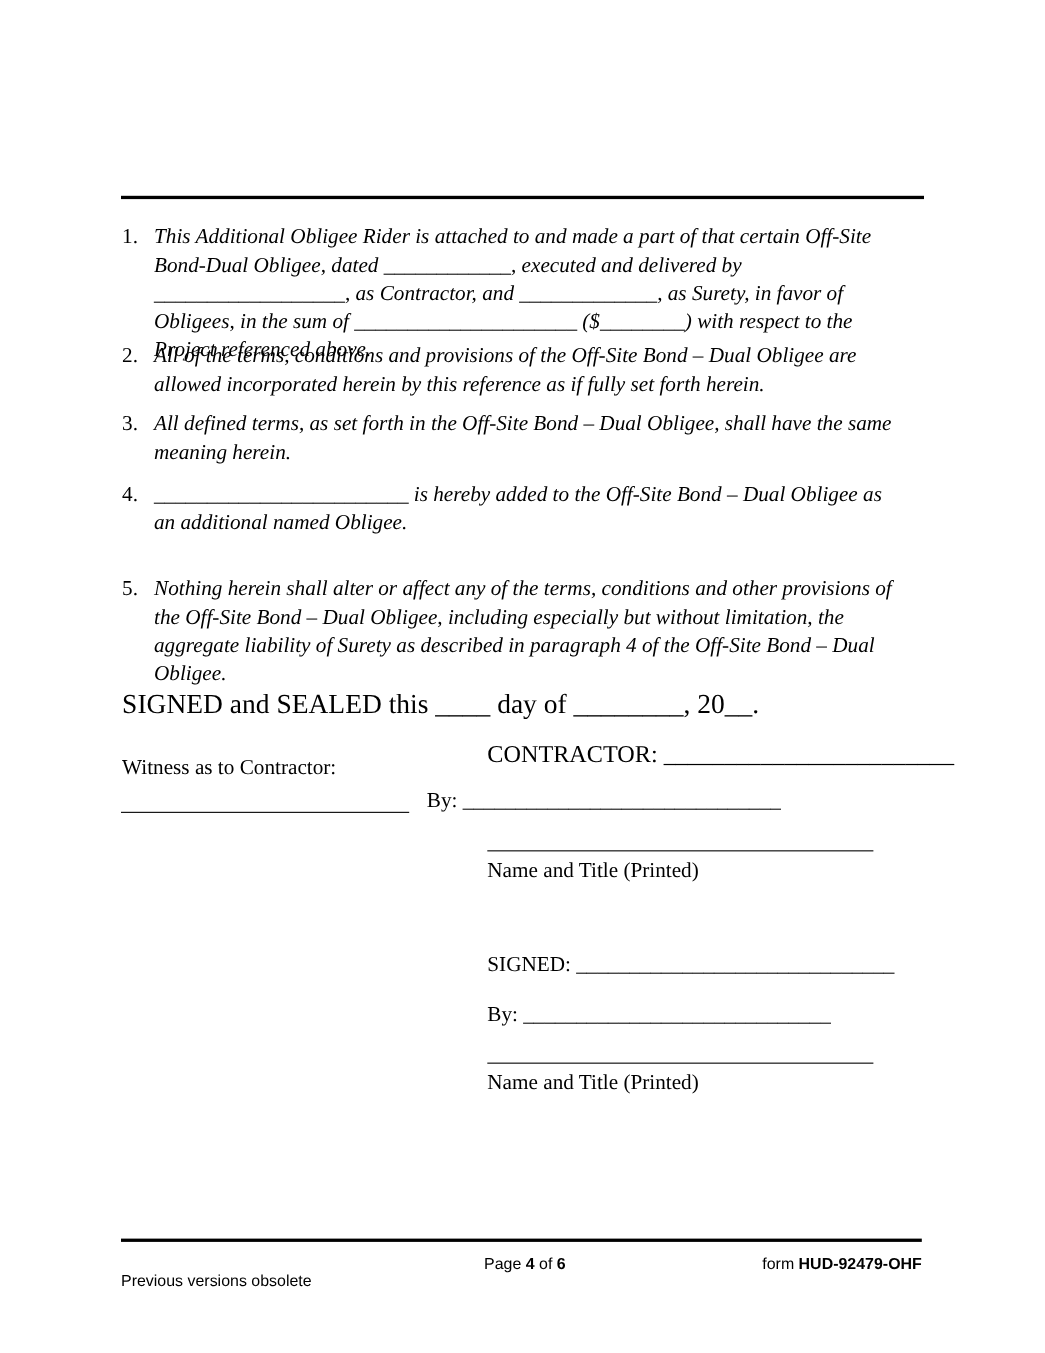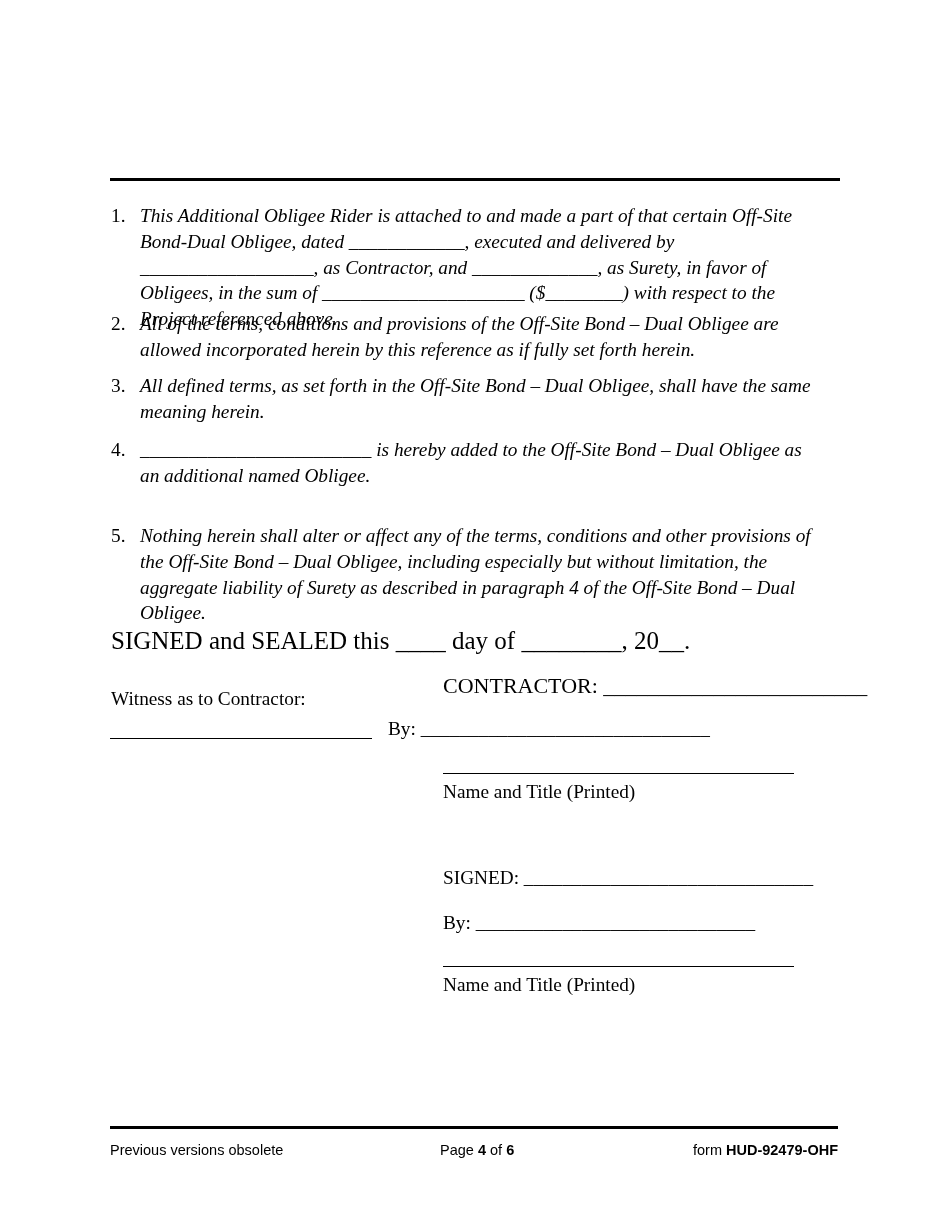--- a/index.html
+++ b/index.html
@@ -185,21 +185,21 @@
     top: 1140px;
     width: 728px;
     height: 24px;
     font-family: "Liberation Sans", "DejaVu Sans", sans-serif;
     font-size: 14.5px;
     line-height: 20px;
   }
   .footer-left {
     position: absolute;
     left: 0;
-    top: 0;
+    top: 15px;
     white-space: nowrap;
   }
   .footer-center {
     position: absolute;
     left: 330px;
     top: 0;
     white-space: nowrap;
   }
   .footer-right {
     position: absolute;

